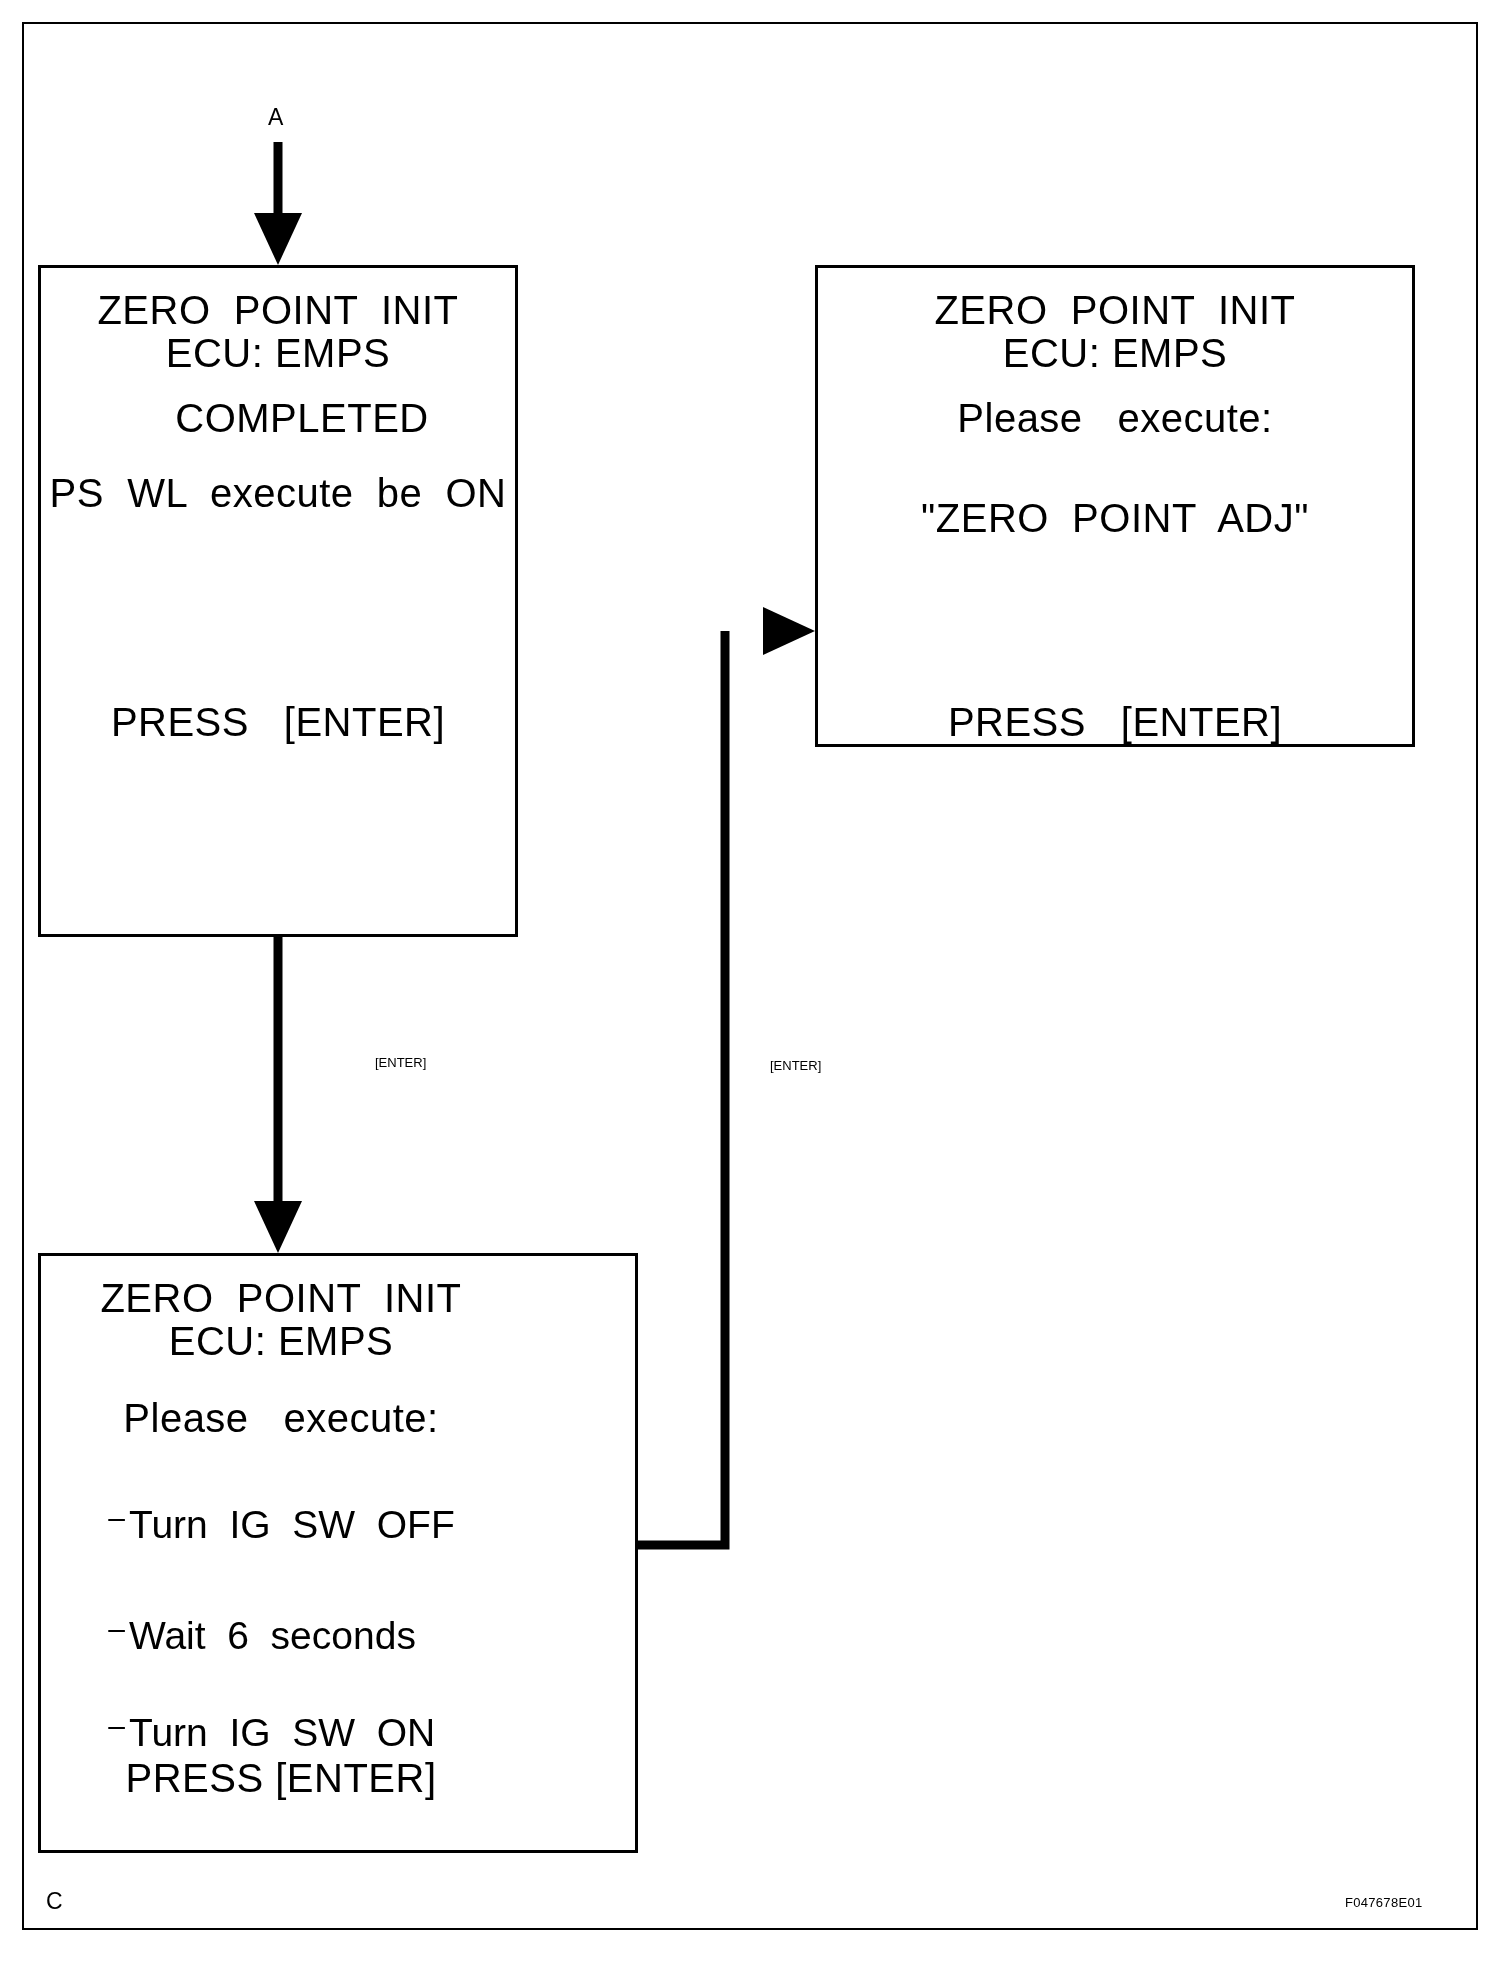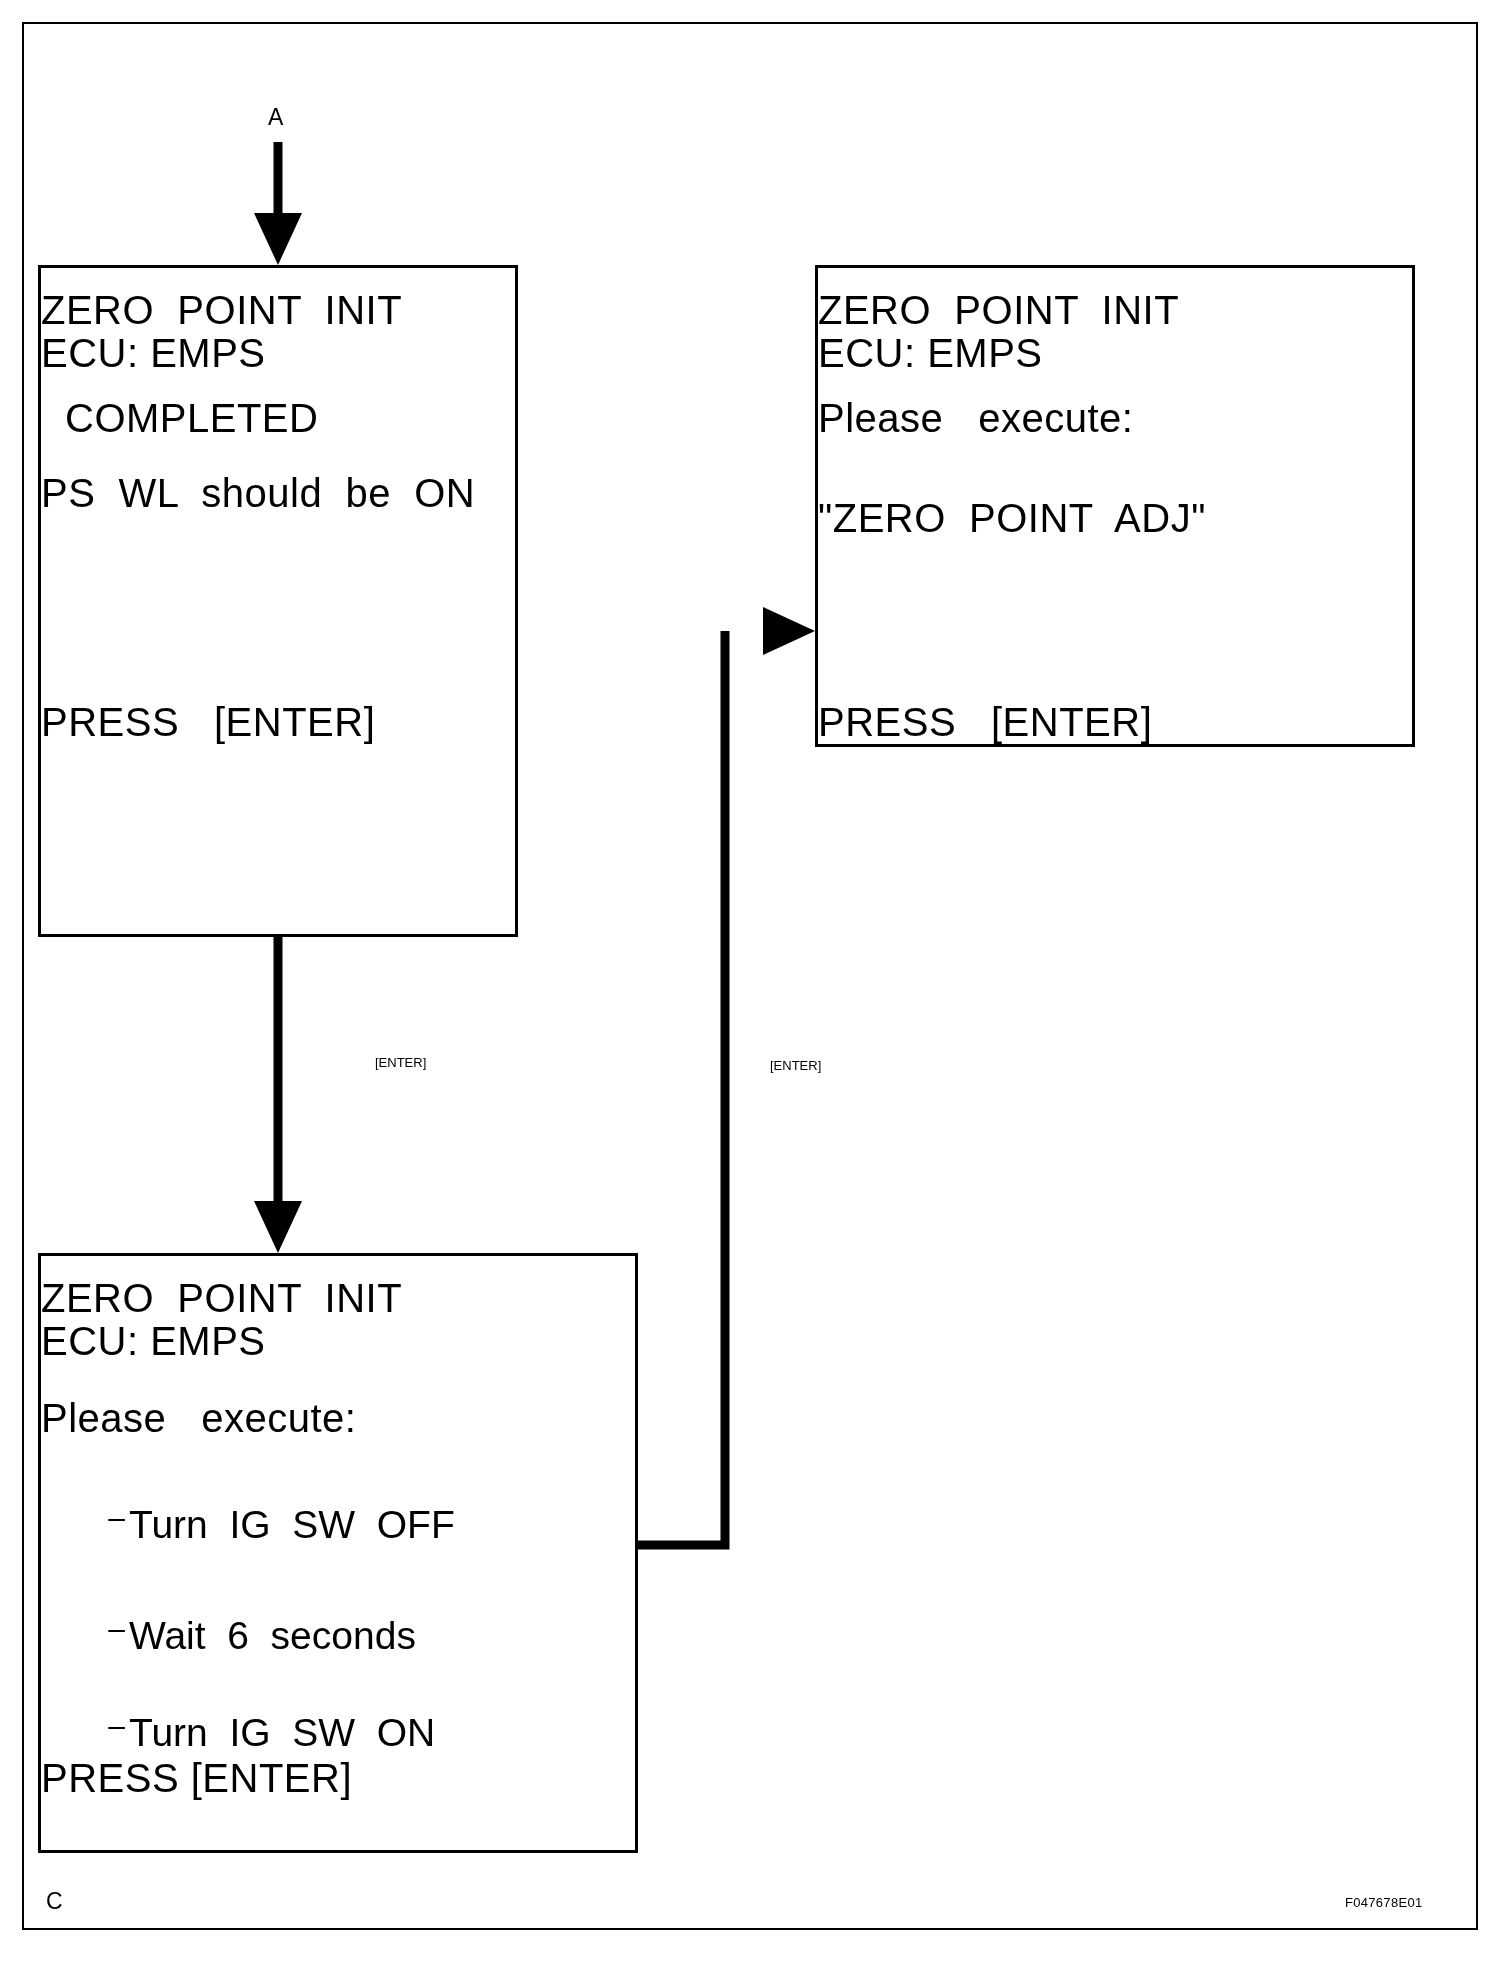--- a/index.html
+++ b/index.html
@@ -31,20 +31,21 @@
   .screen {
     position: absolute;
     border: 3px solid #000000;
     box-sizing: border-box;
     background: #ffffff;
   }
   .screen .line {
     position: absolute;
     left: 0;
     width: 100%;
+    text-align: center;
     white-space: pre;
     font-family: "Liberation Sans", sans-serif;
     font-weight: 400;
     letter-spacing: 0.5px;
   }
   .line.big   { font-size: 40px; }
 
   
   .listrow {
     position: absolute;
@@ -111,21 +112,21 @@
     <polygon points="815,631 763,607 763,655"></polygon>
   </g>
 </svg>
 
 <div class="label-mark" style="left:268px; top:104px;">A</div>
 
 <div class="screen" id="screen-1" style="left:38px; top:265px; width:480px; height:672px;">
   <div class="line big" style="top:20px;">ZERO  POINT  INIT</div>
   <div class="line big" style="top:63px;">ECU: EMPS</div>
   <div class="line big" style="top:128px;margin-left:24px;">COMPLETED</div>
-  <div class="line big" style="top:203px;">PS  WL  should  be  ON</div>
+  <div class="line big" style="top:203px;">PS  WL  execute  be  ON</div>
   <div class="line big" style="top:432px;">PRESS   [ENTER]</div>
 </div>
 
 <div class="screen" id="screen-2" style="left:815px; top:265px; width:600px; height:482px;">
   <div class="line big" style="top:20px;">ZERO  POINT  INIT</div>
   <div class="line big" style="top:63px;">ECU: EMPS</div>
   <div class="line big" style="top:128px;">Please   execute:</div>
   <div class="line big" style="top:228px;">"ZERO  POINT  ADJ"</div>
   <div class="line big" style="top:432px;">PRESS   [ENTER]</div>
 </div>

